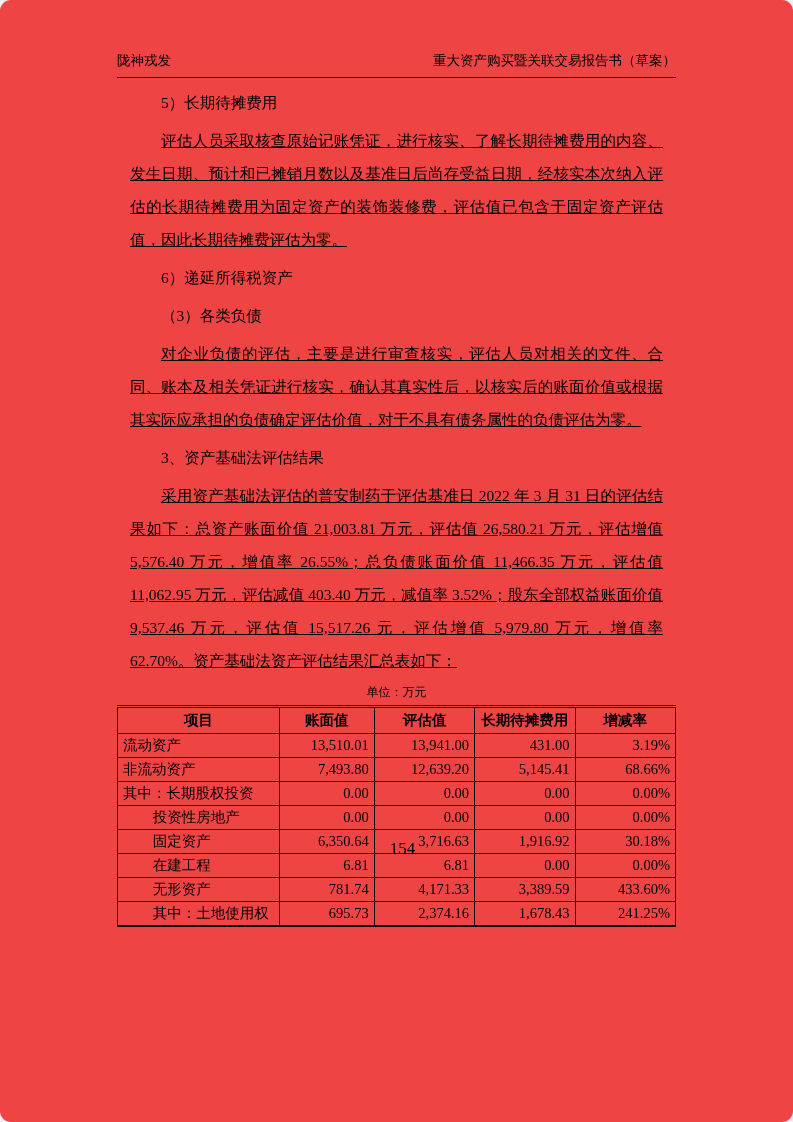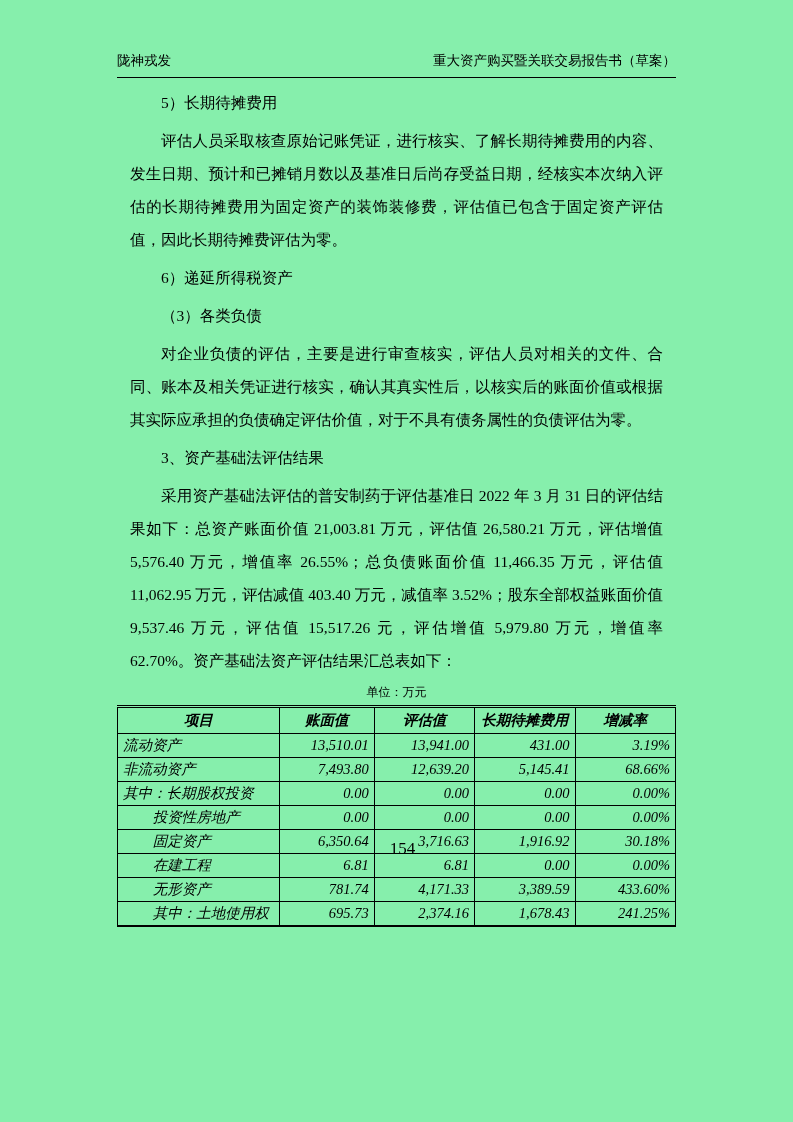--- a/index.html
+++ b/index.html
@@ -2,24 +2,25 @@
 <html><head>
 <meta charset="utf-8">
 <style>
   * { box-sizing: border-box; margin: 0; padding: 0; }
   html, body { background: #f0f0f0; }
   .page {
     position: relative;
     width: 793px;
     height: 1122px;
     margin: 0 auto;
-    background: #86efac;
+    background: #ef4444;
     color: #000000;
     font-family: "Liberation Serif", "DejaVu Serif", serif;
     overflow: hidden;
+    border-radius: 11px;
   }
   .inner {
     position: absolute;
     left: 117px;
     top: 0;
     width: 559px;
   }
   .page-header {
     display: flex;
     justify-content: space-between;
@@ -29,42 +30,41 @@
     border-bottom: 1px solid #000;
     font-size: 13.5px;
   }
   .content { padding-top: 3px; }
   .block {
     margin: 5px 13px;
     font-size: 15.5px;
     line-height: 33px;
     text-indent: 2em;
   }
-  p.block { text-align: justify; text-justify: inter-ideograph; }
+  p.block { text-align: justify; text-justify: inter-ideograph; text-decoration: underline; }
   .unit-label {
     text-align: center;
     font-size: 12px;
     line-height: 20px;
     margin: 4px 0 3px 0;
   }
   table.valuation {
     width: 100%;
     border-collapse: collapse;
     table-layout: fixed;
     border-top: 3px double #000;
     border-bottom: 2px solid #000;
     font-size: 14.5px;
   }
   table.valuation th, table.valuation td {
     border: 1px solid #000;
     padding: 2px 5px;
     height: 23px;
     overflow: hidden;
     white-space: nowrap;
-    font-style: italic;
   }
   table.valuation th {
     font-weight: bold;
     text-align: center;
     height: 27px;
   }
   td.label { text-align: left; padding-left: 4px; }
   td.label.indent { padding-left: 2.4em; }
   td.num { text-align: right; }
   .page-footer {

